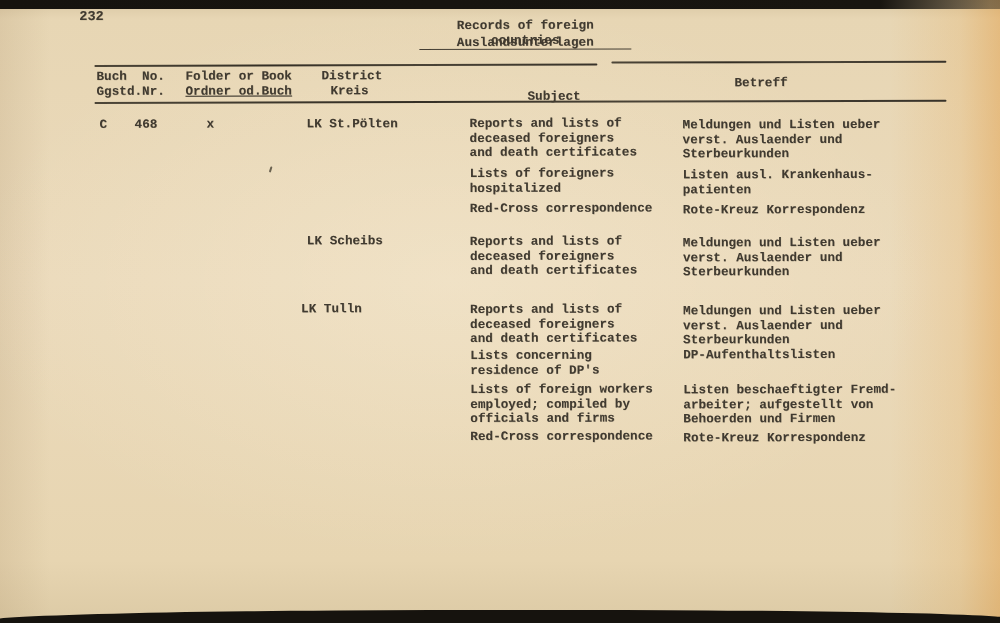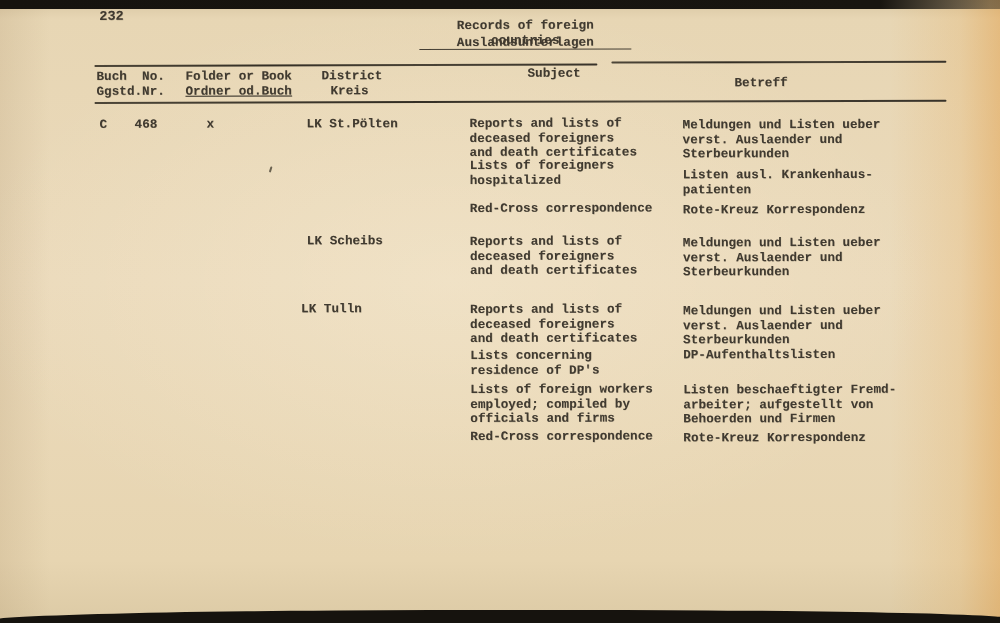--- a/index.html
+++ b/index.html
@@ -45,60 +45,60 @@
     transform:rotate(18deg);border-radius:1px;opacity:0.8;
   }
 </style>
 </head>
 <body>
 
 <div class="paper"></div>
 
 <div class="content">
 
-  <div class="abs tw" style="left:100px;top:10px;font-size:13.5px;">232</div>
+  <div class="abs tw" style="left:80px;top:10px;font-size:13.5px;">232</div>
 
   <div class="abs tw" style="left:420px;top:20px;width:212px;text-align:center;">
     <span class="title-line">Records of foreign countries</span>
   </div>
   <div class="abs tw" style="left:420px;top:37px;width:212px;text-align:center;">Auslandsunterlagen</div>
 
   <div class="rule" style="left:95px;top:65px;width:503px;"></div>
   <div class="rule" style="left:612px;top:63px;width:335px;"></div>
 
   <div class="abs tw pre" style="left:97px;top:70px;">Buch  No.</div>
   <div class="abs tw pre" style="left:97px;top:85px;">Ggstd.Nr.</div>
 
   <div class="abs tw pre" style="left:186px;top:70px;">Folder or Book</div>
   <div class="abs tw pre" style="left:186px;top:85px;text-decoration:underline;">Ordner od.Buch</div>
 
   <div class="abs tw pre" style="left:322px;top:70px;">District</div>
   <div class="abs tw pre" style="left:331px;top:85px;">Kreis</div>
 
-  <div class="abs tw" style="left:528px;top:68px;">Subject</div>
+  <div class="abs tw" style="left:528px;top:91px;">Subject</div>
   <div class="abs tw" style="left:735px;top:78px;">Betreff</div>
 
   <div class="rule" style="left:95px;top:102px;width:852px;"></div>
 
   <div class="abs tw" style="left:100px;top:118px;">C</div>
   <div class="abs tw" style="left:135px;top:118px;">468</div>
   <div class="abs tw" style="left:207px;top:118px;">x</div>
 
   <div class="speck" style="left:270px;top:167px;"></div>
 
   <div class="abs tw" style="left:307px;top:118px;">LK St.Pölten</div>
 
   <div class="abs tw preline" style="left:470px;top:118px;width:215px;">Reports and lists of
 deceased foreigners
 and death certificates</div>
   <div class="abs tw preline" style="left:683px;top:120px;width:255px;">Meldungen und Listen ueber
 verst. Auslaender und
 Sterbeurkunden</div>
 
-  <div class="abs tw preline" style="left:470px;top:160px;width:215px;">Lists of foreigners
+  <div class="abs tw preline" style="left:470px;top:168px;width:215px;">Lists of foreigners
 hospitalized</div>
   <div class="abs tw preline" style="left:683px;top:170px;width:255px;">Listen ausl. Krankenhaus-
 patienten</div>
 
   <div class="abs tw preline" style="left:470px;top:203px;width:215px;">Red-Cross correspondence</div>
   <div class="abs tw preline" style="left:683px;top:205px;width:255px;">Rote-Kreuz Korrespondenz</div>
 
   <div class="abs tw" style="left:307px;top:235px;">LK Scheibs</div>
 
   <div class="abs tw preline" style="left:470px;top:236px;width:215px;">Reports and lists of

